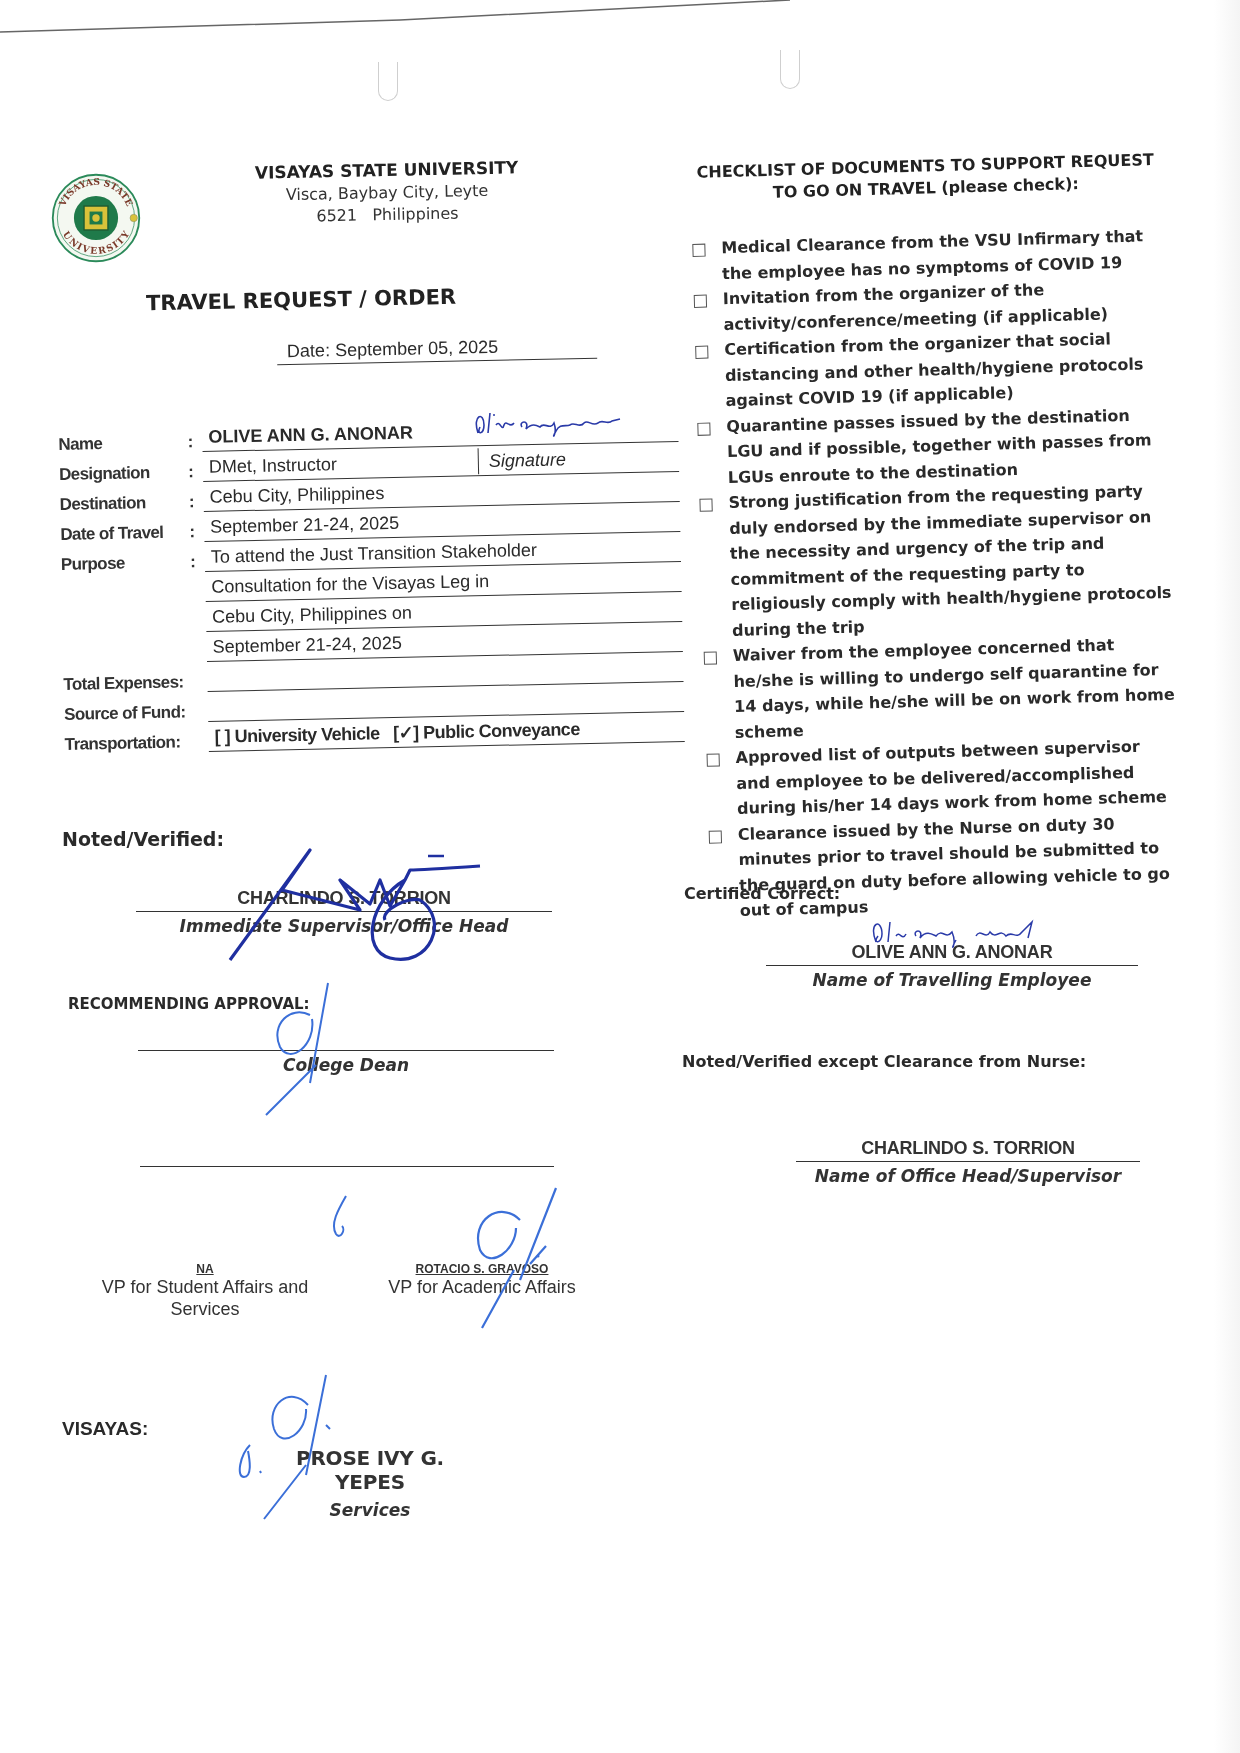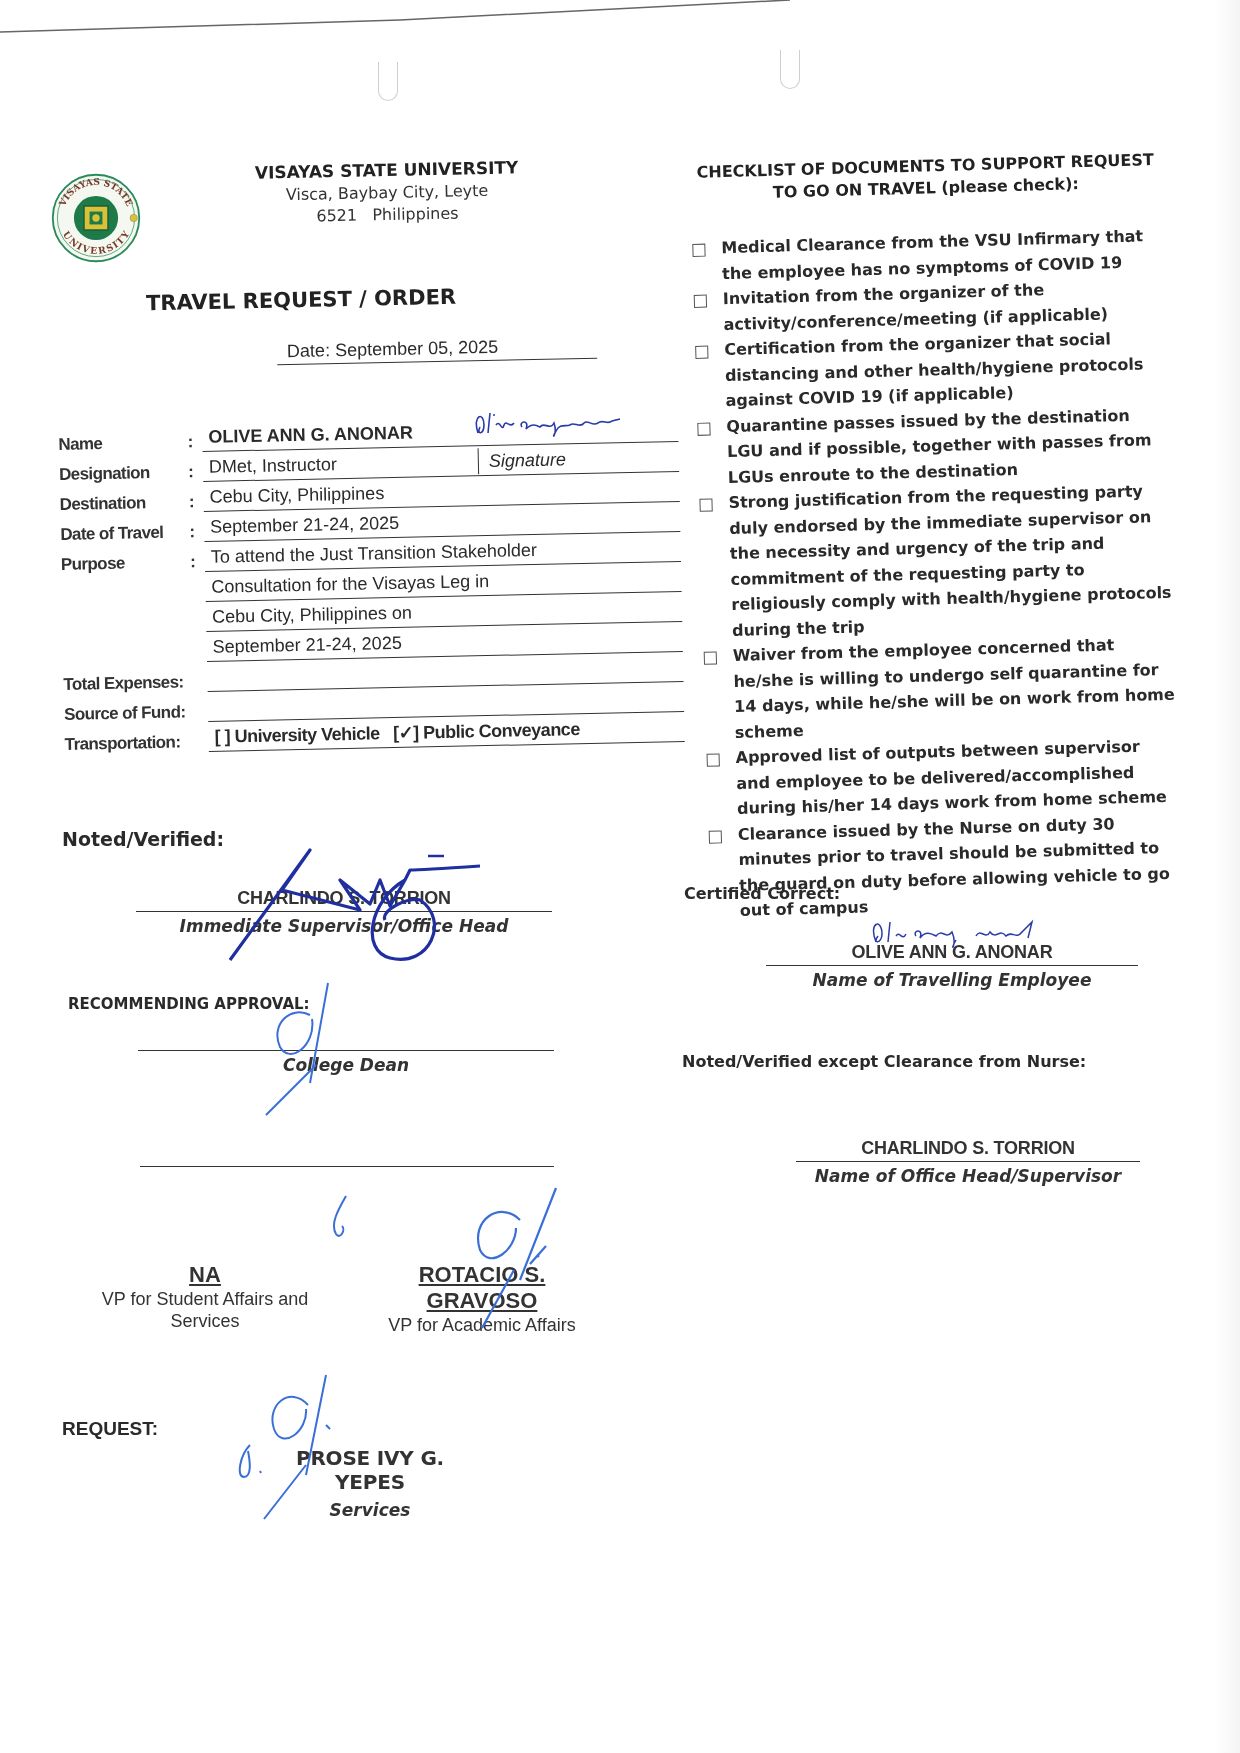--- a/index.html
+++ b/index.html
@@ -47,21 +47,21 @@
   
   .sect-label { font-size: 19px; font-weight: bold; color: #2a2a2a; }
   .sign-block { text-align: center; }
   .sign-name { font-size: 18px; font-weight: bold; color: #333; letter-spacing: -0.2px; }
   .sign-line { border-top: 1.5px solid #333; margin-top: 2px; }
   .sign-role { font-size: 17px; font-weight: bold; font-style: italic; color: #333; margin-top: 4px; }
   .sig-ink { position: absolute; pointer-events: none; }
 
   .vp-row { left: 85px; top: 1262px; width: 540px; }
   .vp-col { position: absolute; text-align: center; }
-  .vp-name { font-size: 22px; font-weight: bold; text-decoration: underline; color: #333; }
+  .vp-name { font-size: 12px; font-weight: bold; text-decoration: underline; color: #333; }
   .vp-role { font-size: 18px; color: #333; line-height: 22px; }
 </style>
 </head>
 <body>
 
 <svg class="scan-edge" viewBox="0 0 1240 60" width="1240" height="60">
   <path d="M0 32 L400 20 L790 0" stroke="#666" stroke-width="1.5" fill="none"></path>
 </svg>
 <div class="punch" style="left:378px;top:62px;"></div>
 <div class="punch" style="left:780px;top:50px;"></div>
@@ -242,21 +242,21 @@
     <div class="vp-name">ROTACIO S. GRAVOSO</div>
     <div class="vp-role">VP for Academic Affairs</div>
   </div>
 </div>
 <svg class="sig-ink" style="left:320px;top:1180px;" width="250" height="160" viewBox="0 0 250 160">
   <path d="M26 16 C18 30, 10 44, 16 54 C20 60, 26 50, 22 46" stroke="#3b6fd8" stroke-width="2" fill="none"></path>
   <path d="M236 8 L200 100 M200 40 C180 20, 150 40, 160 70 C170 90, 196 70, 196 48 M194 90 L162 148 M210 84 L226 66" stroke="#3b6fd8" stroke-width="2.2" fill="none"></path>
   <circle cx="218" cy="76" r="1.5" fill="#3b6fd8"></circle>
 </svg>
 
-<div class="abs sect-label" style="left:62px;top:1418px;font-size:19px;">REQUEST:</div>
+<div class="abs sect-label" style="left:62px;top:1418px;font-size:19px;">VISAYAS:</div>
 <div class="abs sign-block calibri" style="left:260px;top:1446px;width:220px;">
   <div class="sign-name calibri" style="font-size:20px;">PROSE IVY G. YEPES</div>
   <div class="sign-role calibri" style="margin-top:6px;">Services</div>
 </div>
 <svg class="sig-ink" style="left:230px;top:1365px;" width="120" height="160" viewBox="0 0 120 160">
   <path d="M96 10 L76 110 M78 40 C60 20, 36 40, 44 64 C52 86, 78 66, 76 44 M76 100 L34 154 M20 80 C10 90, 6 112, 14 112 C22 112, 20 96, 18 86 M30 106 L31 108 M96 60 L100 64" stroke="#3b6fd8" stroke-width="2" fill="none"></path>
 </svg>
 
 <div class="abs calibri" style="left:684px;top:884px;font-size:16px;font-weight:bold;color:#2a2a2a;">Certified Correct:</div>
 <div class="abs sign-block" style="left:766px;top:942px;width:372px;">

